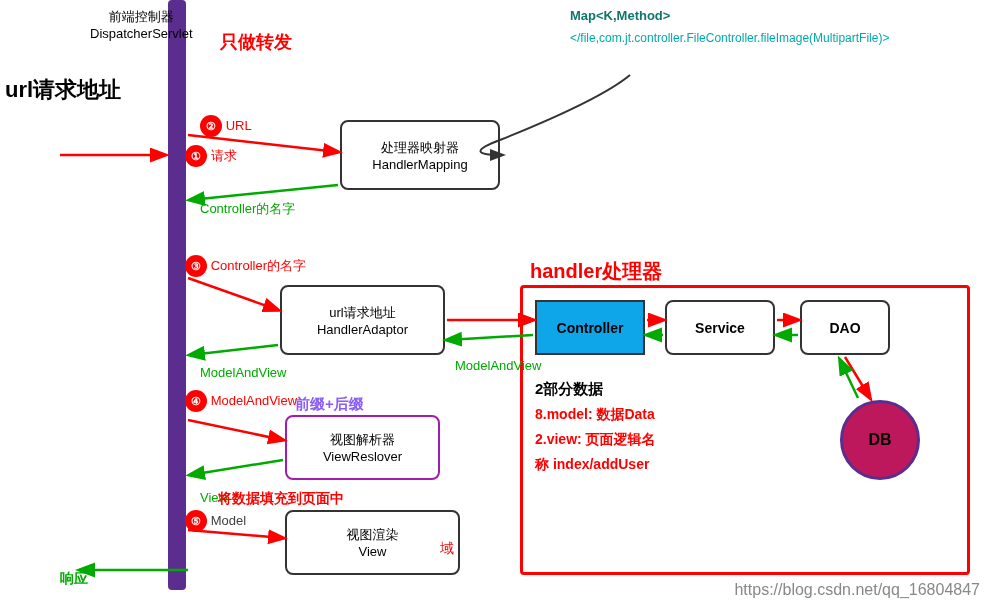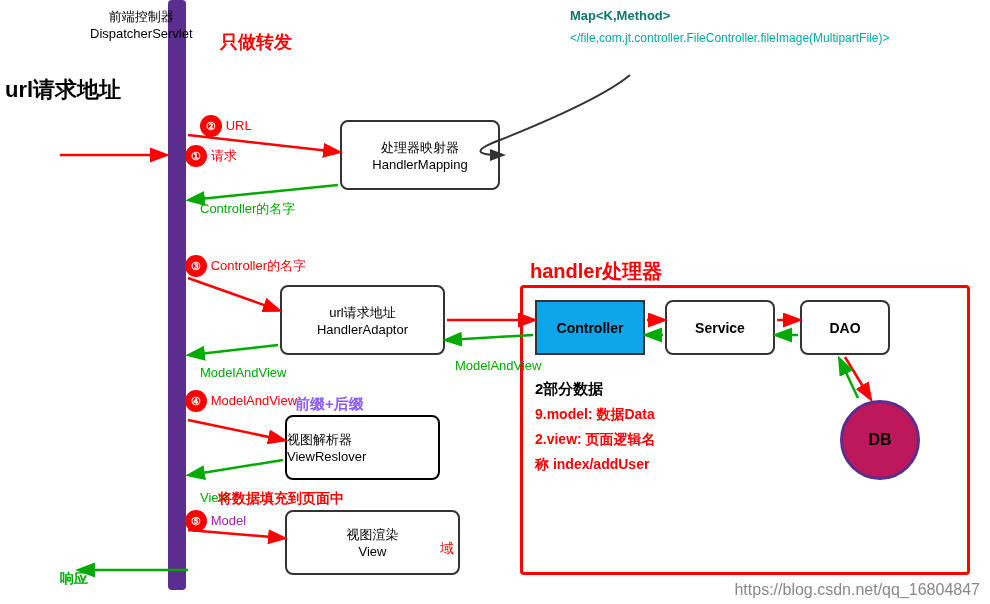--- a/index.html
+++ b/index.html
@@ -115,24 +115,25 @@
       font-size: 13px;
     }
 
     
     .view-resolver-box {
       position: absolute;
       left: 285px;
       top: 415px;
       width: 155px;
       height: 65px;
-      border: 2px solid #000000;
+      border: 2px solid #a21caf;
       border-radius: 8px;
       display: flex;
       flex-direction: column;
+      align-items: center;
       justify-content: center;
       background: #fff;
       font-size: 13px;
     }
 
     
     .view-render-box {
       position: absolute;
       left: 285px;
       top: 510px;
@@ -373,21 +374,21 @@
   <div class="controller-box">Controller</div>
 
   <div class="service-box">Service</div>
 
   <div class="dao-box">DAO</div>
 
   <div class="db-circle">DB</div>
 
   <div class="info-text">
     <div style="font-weight:bold; font-size:15px;">2部分数据</div>
-    <div style="font-weight:bold; color:#ff0000; font-size:14px;">9.model: 数据Data</div>
+    <div style="font-weight:bold; color:#ff0000; font-size:14px;">8.model: 数据Data</div>
     <div style="font-weight:bold; color:#ff0000; font-size:14px;">2.view:   页面逻辑名</div>
     <div style="font-weight:bold; color:#ff0000; font-size:14px;">称  index/addUser</div>
   </div>
 
   <div class="step-item" style="left:185px; top:145px;">
     <span class="step-circle">①</span>
     <span style="color:#ff0000; font-size:13px;">请求</span>
   </div>
 
   <div style="position:absolute; left:200px; top:115px; font-size:13px; color:#ff0000;">
@@ -408,21 +409,21 @@
 
   <div style="position:absolute; left:185px; top:390px; font-size:13px; color:#ff0000;">
     <span class="step-circle">④</span>
     <span style="color:#ff0000;"> ModelAndView</span>
   </div>
 
   <div class="step-label-green" style="left:200px; top:490px;">View</div>
 
   <div style="position:absolute; left:185px; top:510px; font-size:13px; color:#ff0000;">
     <span class="step-circle">⑤</span>
-    <span style="color:#a21caf;"> Model</span>
+    <span style="color:#404040;"> Model</span>
   </div>
 
   <div class="prefix-suffix">前缀+后缀</div>
 
   <div class="fill-data-label">将数据填充到页面中</div>
 
   <div class="domain-label">域</div>
 
   <div style="position:absolute; left:60px; top:570px; font-size:14px; color:#00aa00; font-weight:bold;">响应</div>
 

